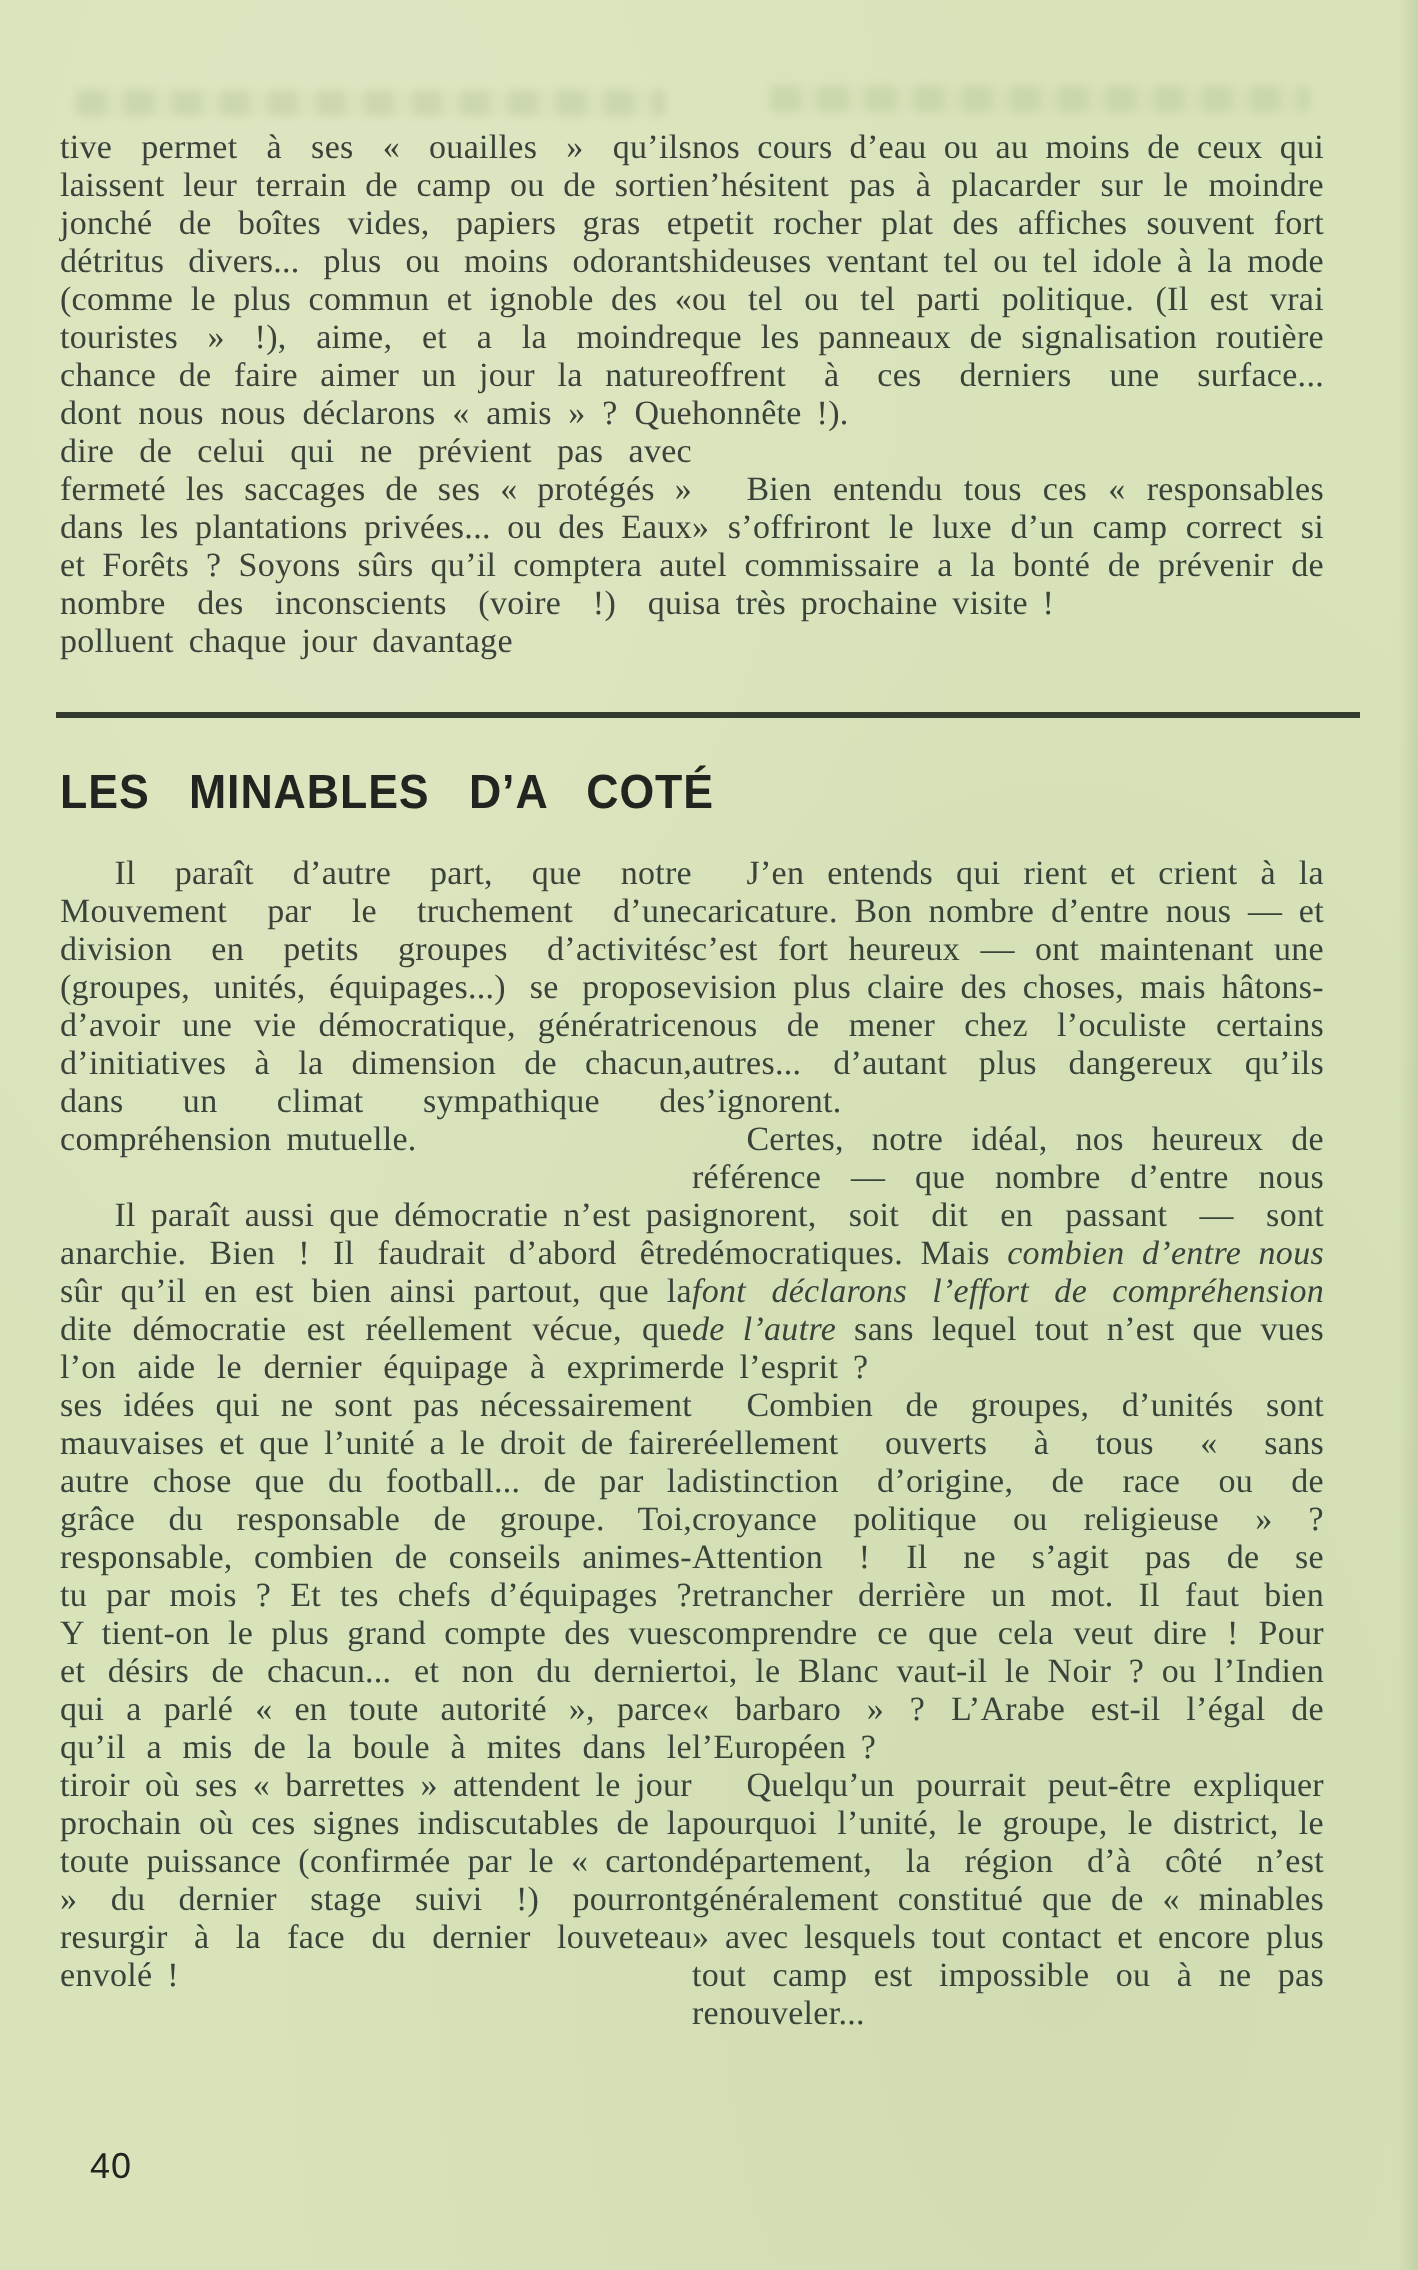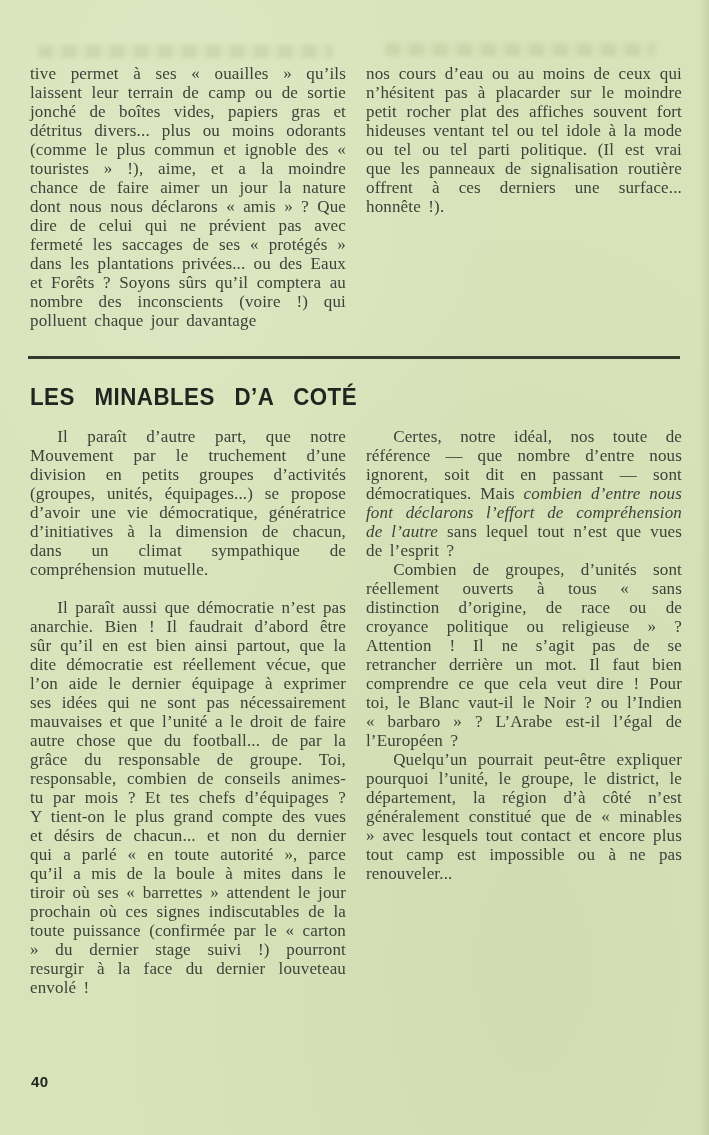--- a/index.html
+++ b/index.html
@@ -30,21 +30,20 @@
       rgba(125,145,95,0.12) 15px 24px);
   }
   .ghost-1 { left: 38px;  top: 45px; width: 295px; }
   .ghost-2 { left: 385px; top: 43px; width: 270px; }
 
   .cols {
     position: absolute;
     left: 30px;
     width: 652px;
     display: flex;
-    justify-content: space-between;
   }
   .continuation { top: 64px; }
   .article-cols { top: 427px; }
 
   .col { width: 316px; }
 
   .para {
     margin: 0;
     font-size: 17px;
     line-height: 19px;
@@ -77,57 +76,59 @@
     letter-spacing: 0.5px;
     word-spacing: 14px;
     color: #20261f;
     transform: scaleX(0.93);
     transform-origin: left center;
     white-space: nowrap;
   }
 
   .page-number {
     position: absolute;
-    left: 31px;
+    left: 45px;
     top: 1073px;
     font-family: "Liberation Sans", sans-serif;
-    font-weight: 700;
-    font-size: 15px;
+    font-weight: 400;
+    font-size: 18px;
     letter-spacing: 0.5px;
     color: #20261f;
   }
 </style>
 </head>
 <body>
 
 <div class="page">
 
   <div class="ghost ghost-1"></div>
   <div class="ghost ghost-2"></div>
 
   <section class="cols continuation">
     <div class="col">
       <p class="para">tive permet à ses « ouailles » qu’ils laissent leur terrain de camp ou de sortie jonché de boîtes vides, papiers gras et détritus divers... plus ou moins odorants (comme le plus commun et ignoble des « touristes » !), aime, et a la moindre chance de faire aimer un jour la nature dont nous nous déclarons « amis » ? Que dire de celui qui ne prévient pas avec fermeté les saccages de ses « protégés » dans les plantations privées... ou des Eaux et Forêts ? Soyons sûrs qu’il comptera au nombre des inconscients (voire !) qui polluent chaque jour davantage</p>
     </div>
     <div class="col">
       <p class="para">nos cours d’eau ou au moins de ceux qui n’hésitent pas à placarder sur le moindre petit rocher plat des affiches souvent fort hideuses ventant tel ou tel idole à la mode ou tel ou tel parti politique. (Il est vrai que les panneaux de signalisation routière offrent à ces derniers une surface... honnête !).</p>
+      <p class="para indent gap-before">Bien entendu tous ces « responsables » s’offriront le luxe d’un camp correct si tel commissaire a la bonté de prévenir de sa très prochaine visite !</p>
     </div>
   </section>
 
   <div class="rule"></div>
 
   <h1 class="headline">LES MINABLES D’A COTÉ</h1>
 
   <section class="cols article-cols">
     <div class="col">
       <p class="para indent">Il paraît d’autre part, que notre Mouvement par le truchement d’une division en petits groupes d’activités (groupes, unités, équipages...) se propose d’avoir une vie démocratique, génératrice d’initiatives à la dimension de chacun, dans un climat sympathique de compréhension mutuelle.</p>
       <p class="para indent gap-before">Il paraît aussi que démocratie n’est pas anarchie. Bien ! Il faudrait d’abord être sûr qu’il en est bien ainsi partout, que la dite démocratie est réellement vécue, que l’on aide le dernier équipage à exprimer ses idées qui ne sont pas nécessairement mauvaises et que l’unité a le droit de faire autre chose que du football... de par la grâce du responsable de groupe. Toi, responsable, combien de conseils animes-tu par mois ? Et tes chefs d’équipages ? Y tient-on le plus grand compte des vues et désirs de chacun... et non du dernier qui a parlé « en toute autorité », parce qu’il a mis de la boule à mites dans le tiroir où ses « barrettes » attendent le jour prochain où ces signes indiscutables de la toute puissance (confirmée par le « carton » du dernier stage suivi !) pourront resurgir à la face du dernier louveteau envolé !</p>
     </div>
     <div class="col">
-      <p class="para indent"><span>Certes, notre idéal, nos toute de référence — que nombre d’entre nous ignorent, soit dit en passant — sont démocratiques. Mais </span><em class="ital">combien d’entre nous font déclarons l’effort de compréhension de l’autre</em><span> sans lequel tout n’est que vues de l’esprit ?</span></p>
+      <p class="para indent">J’en entends qui rient et crient à la caricature. Bon nombre d’entre nous — et c’est fort heureux — ont maintenant une vision plus claire des choses, mais hâtons-nous de mener chez l’oculiste certains autres... d’autant plus dangereux qu’ils s’ignorent.</p>
+      <p class="para indent"><span>Certes, notre idéal, nos heureux de référence — que nombre d’entre nous ignorent, soit dit en passant — sont démocratiques. Mais </span><em class="ital">combien d’entre nous font déclarons l’effort de compréhension de l’autre</em><span> sans lequel tout n’est que vues de l’esprit ?</span></p>
       <p class="para indent">Combien de groupes, d’unités sont réellement ouverts à tous « sans distinction d’origine, de race ou de croyance politique ou religieuse » ? Attention ! Il ne s’agit pas de se retrancher derrière un mot. Il faut bien comprendre ce que cela veut dire ! Pour toi, le Blanc vaut-il le Noir ? ou l’Indien « barbaro » ? L’Arabe est-il l’égal de l’Européen ?</p>
       <p class="para indent">Quelqu’un pourrait peut-être expliquer pourquoi l’unité, le groupe, le district, le département, la région d’à côté n’est généralement constitué que de « minables » avec lesquels tout contact et encore plus tout camp est impossible ou à ne pas renouveler...</p>
     </div>
   </section>
 
   <div class="page-number">40</div>
 
 </div>
 
 </body></html>

